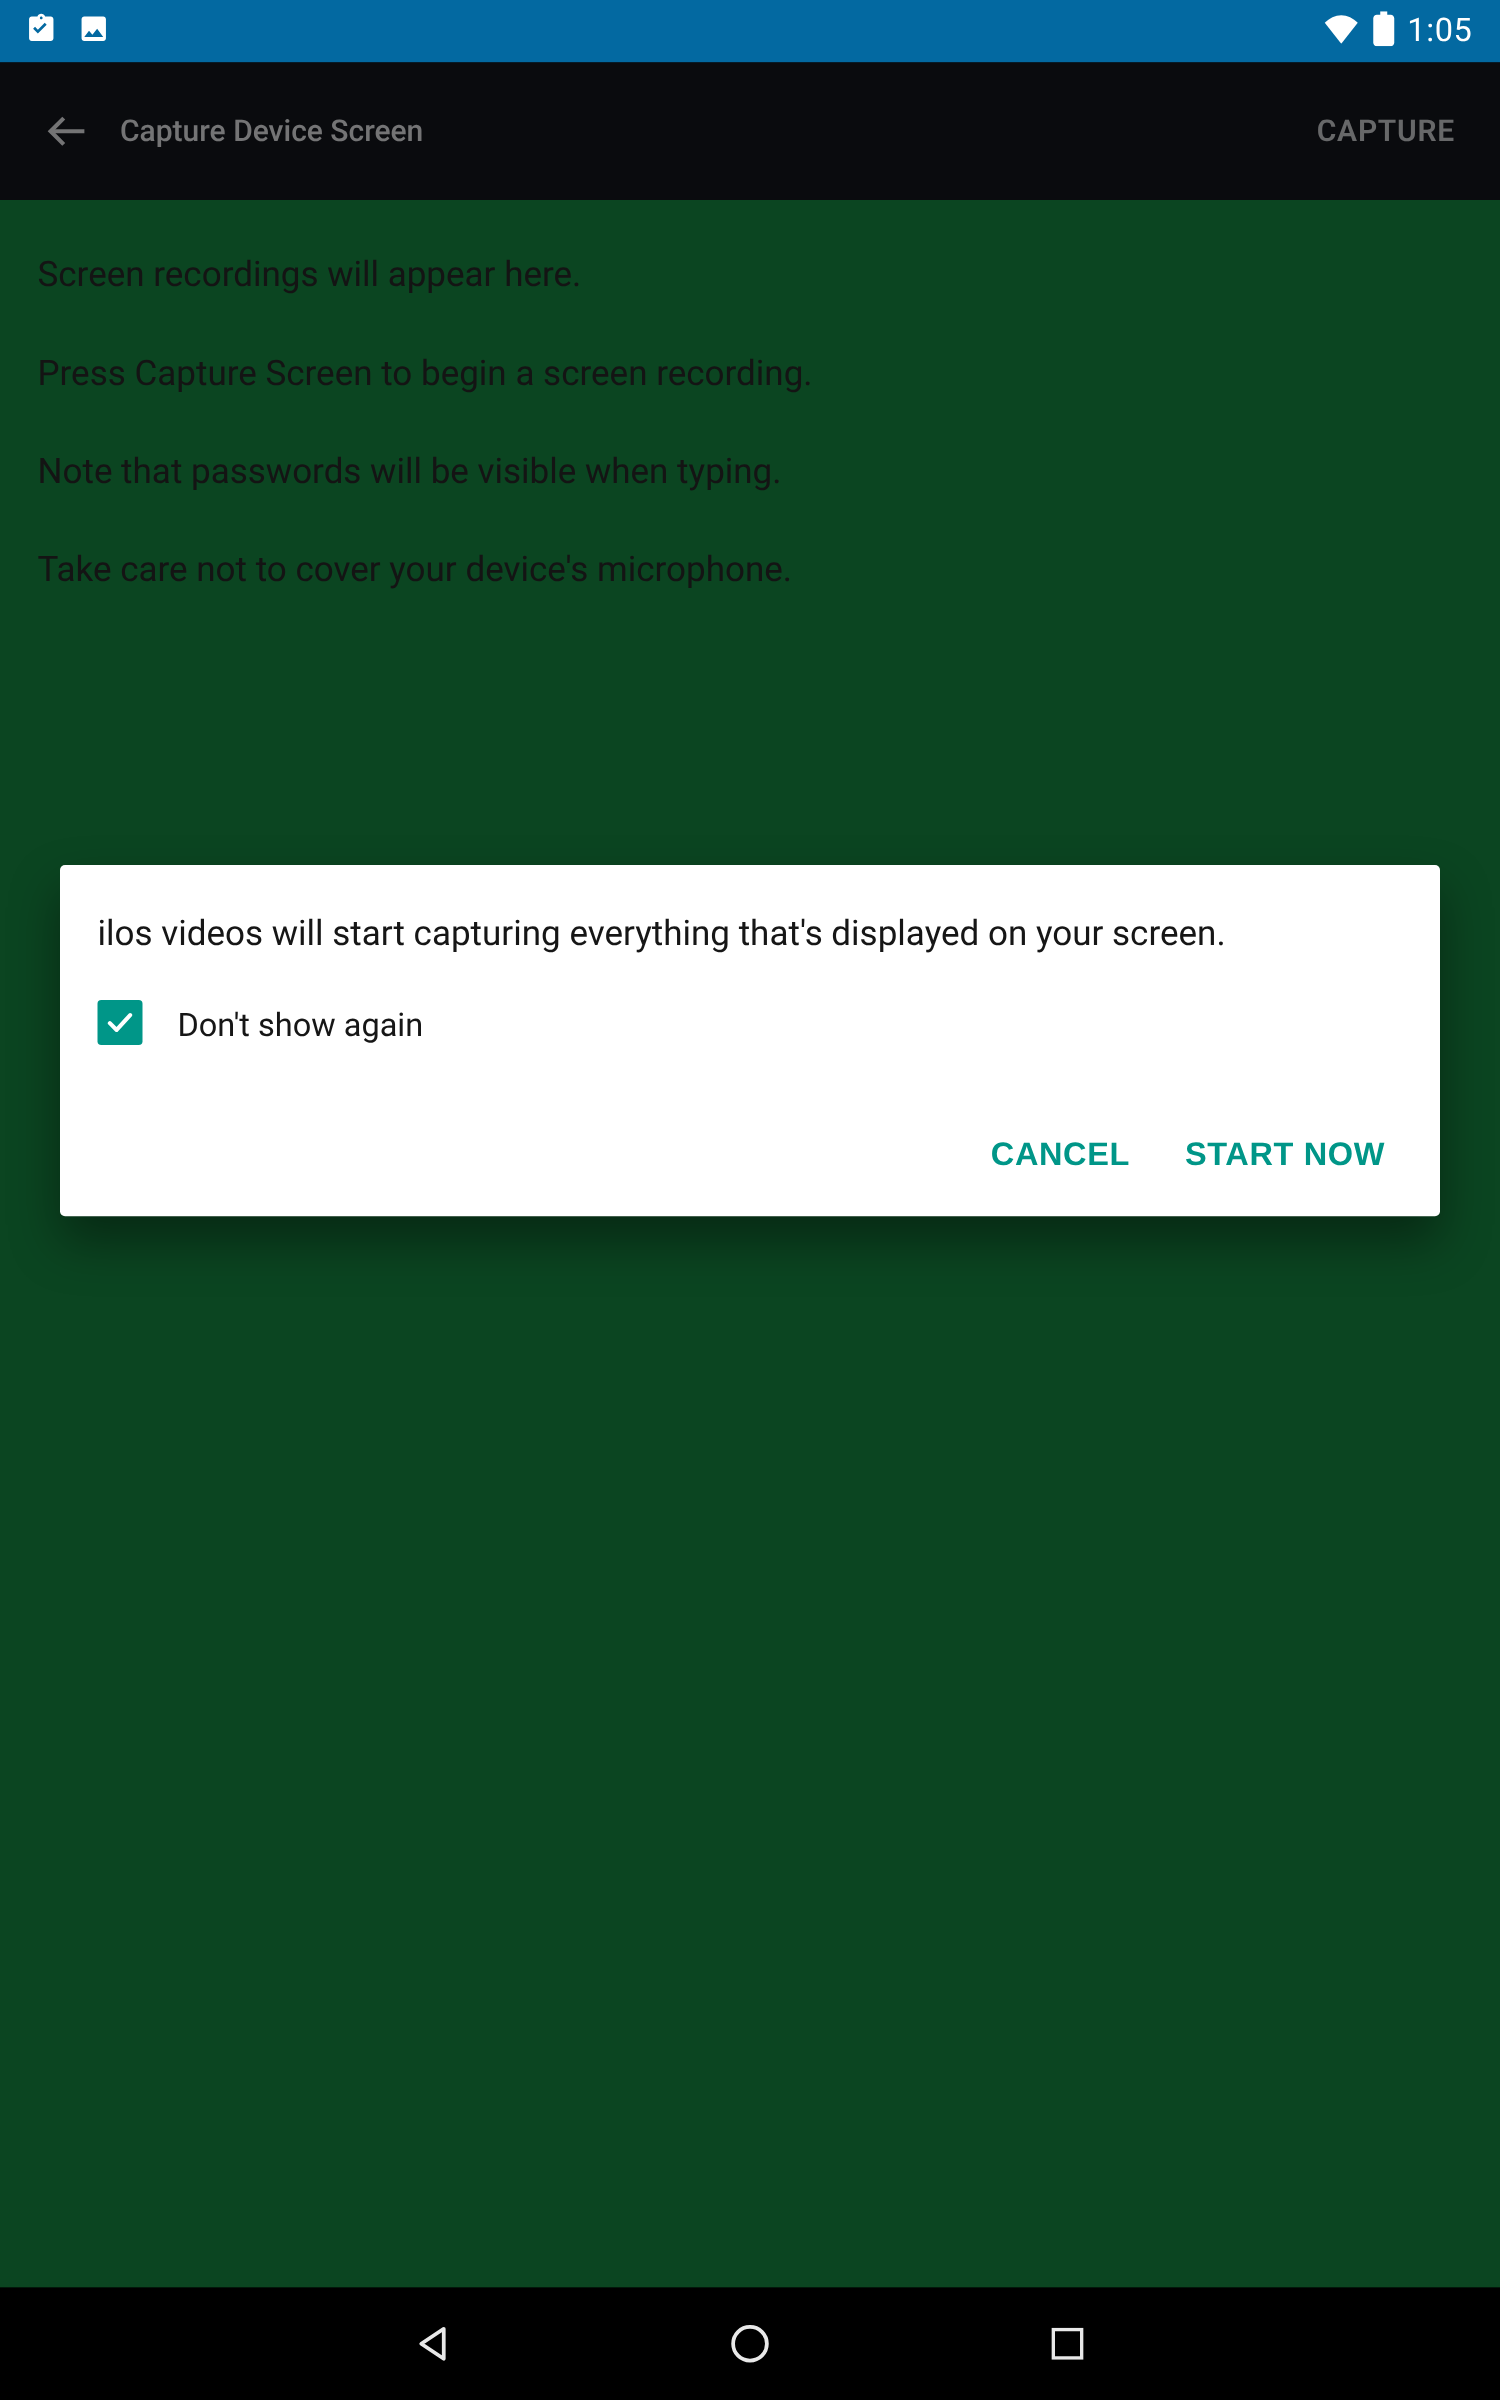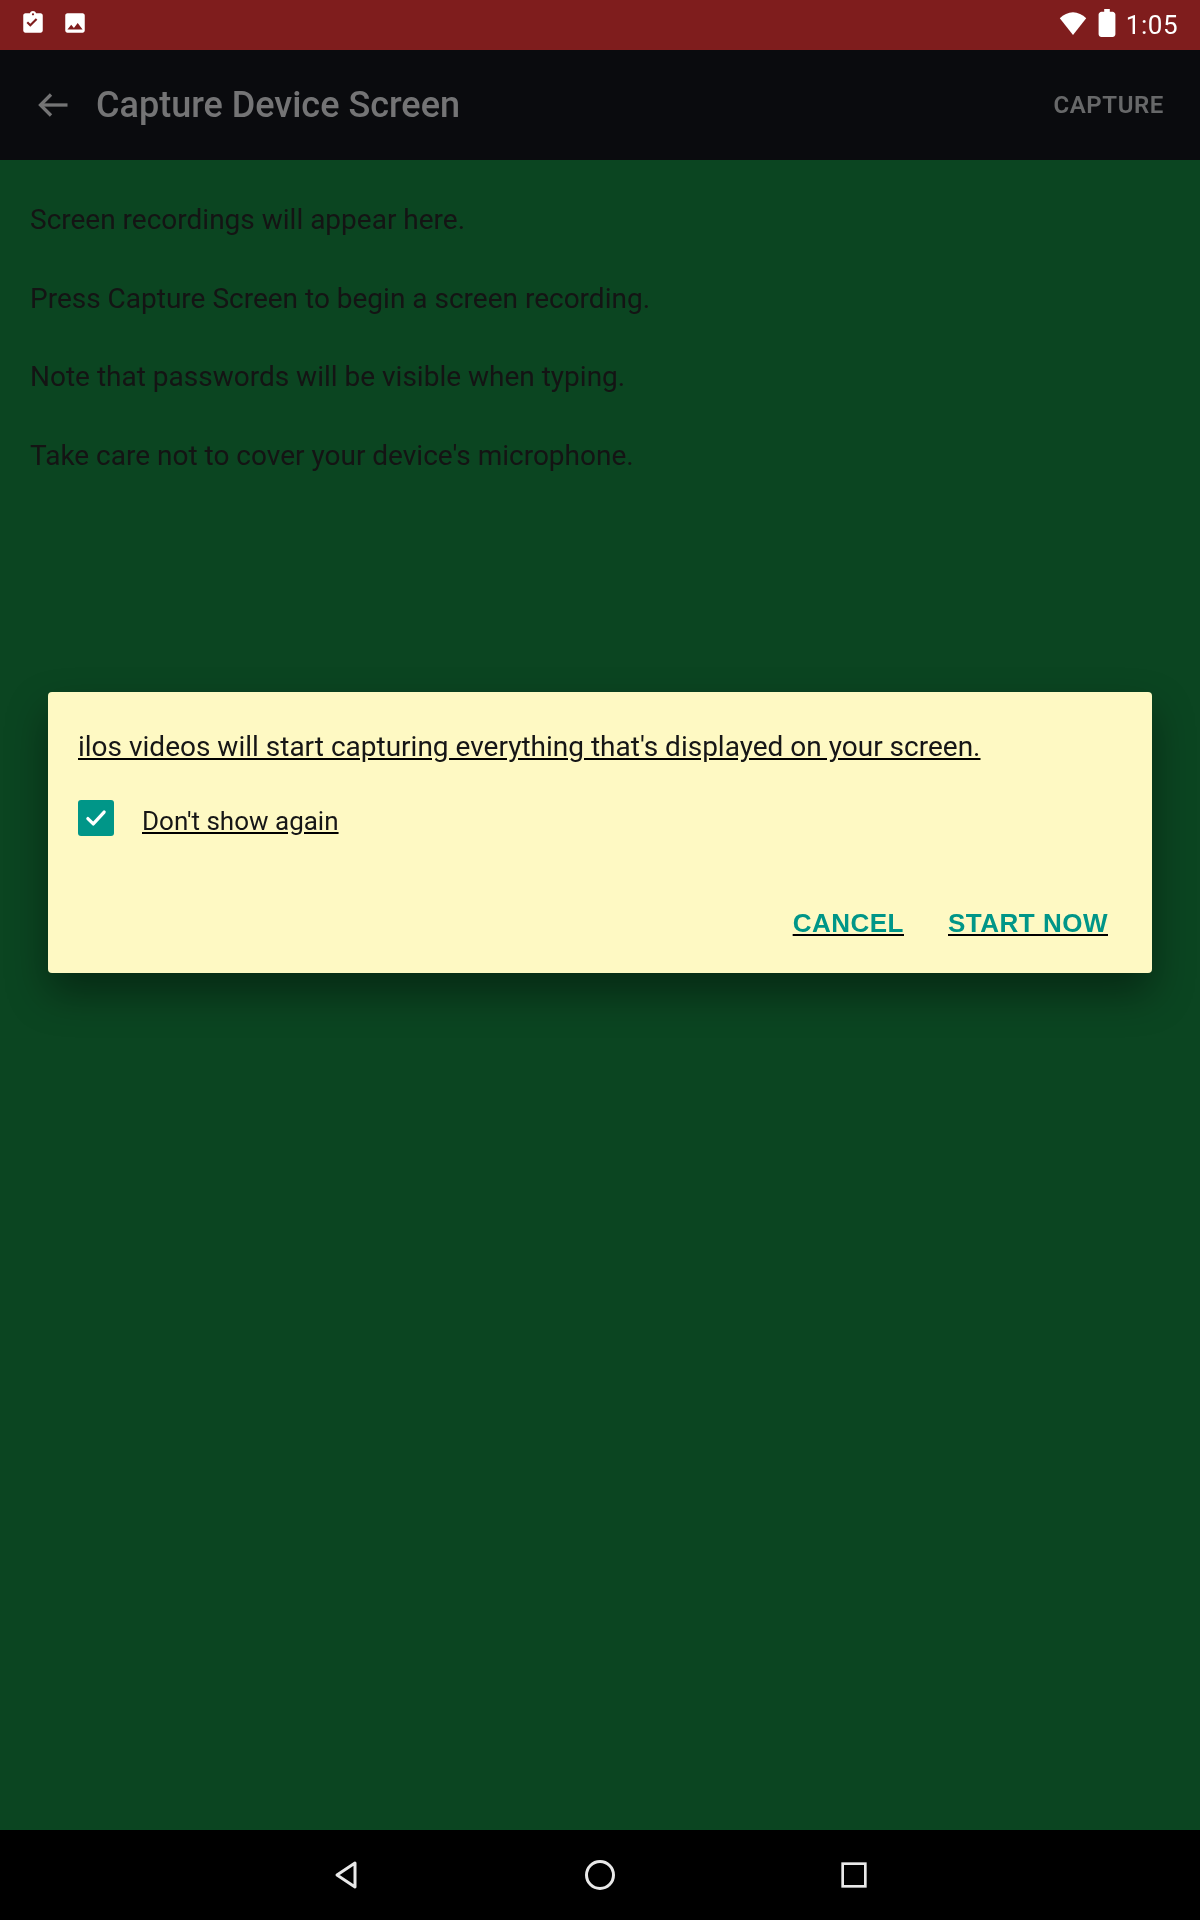--- a/index.html
+++ b/index.html
@@ -14,21 +14,21 @@
       position: relative;
       width: 1200px;
       height: 1920px;
       background: #000;
     }
     
     .status-bar {
       position: absolute;
       top: 0; left: 0; right: 0;
       height: 50px;
-      background: #7f1d1d;
+      background: #0369a1;
       display: flex;
       align-items: center;
       justify-content: space-between;
       padding: 0 22px 0 20px;
     }
     .status-left { display: flex; align-items: center; gap: 16px; }
     .status-right { display: flex; align-items: center; gap: 10px; }
     .clock {
       color: #fff;
       font-size: 26px;
@@ -46,21 +46,21 @@
       align-items: center;
       padding: 0 20px;
     }
     .back-btn {
       width: 68px; height: 68px;
       display: flex; align-items: center; justify-content: center;
       margin-right: 4px;
     }
     .app-title {
       color: #d6d7d9;
-      font-size: 36px;
+      font-size: 24px;
       font-weight: 500;
       flex: 1;
       padding-left: 4px;
     }
     .action-btn {
       color: #bfc0c2;
       font-size: 24px;
       font-weight: 600;
       letter-spacing: 0.6px;
       padding: 20px 16px;
@@ -83,25 +83,24 @@
       position: absolute;
       top: 50px; left: 0; right: 0; bottom: 90px;
       background: rgba(0,0,0,0.46);
     }
     
     .dialog {
       position: absolute;
       left: 48px;
       right: 48px;
       top: 692px;
-      background: #fef9c3;
+      background: #ffffff;
       border-radius: 4px;
       box-shadow: 0 20px 40px rgba(0,0,0,0.4);
       padding: 36px 30px 24px 30px;
-      text-decoration: underline;
     }
     .dialog-msg {
       color: #161616;
       font-size: 28px;
       line-height: 1.35;
       margin-bottom: 34px;
     }
     .check-row {
       display: flex;
       align-items: flex-end;

